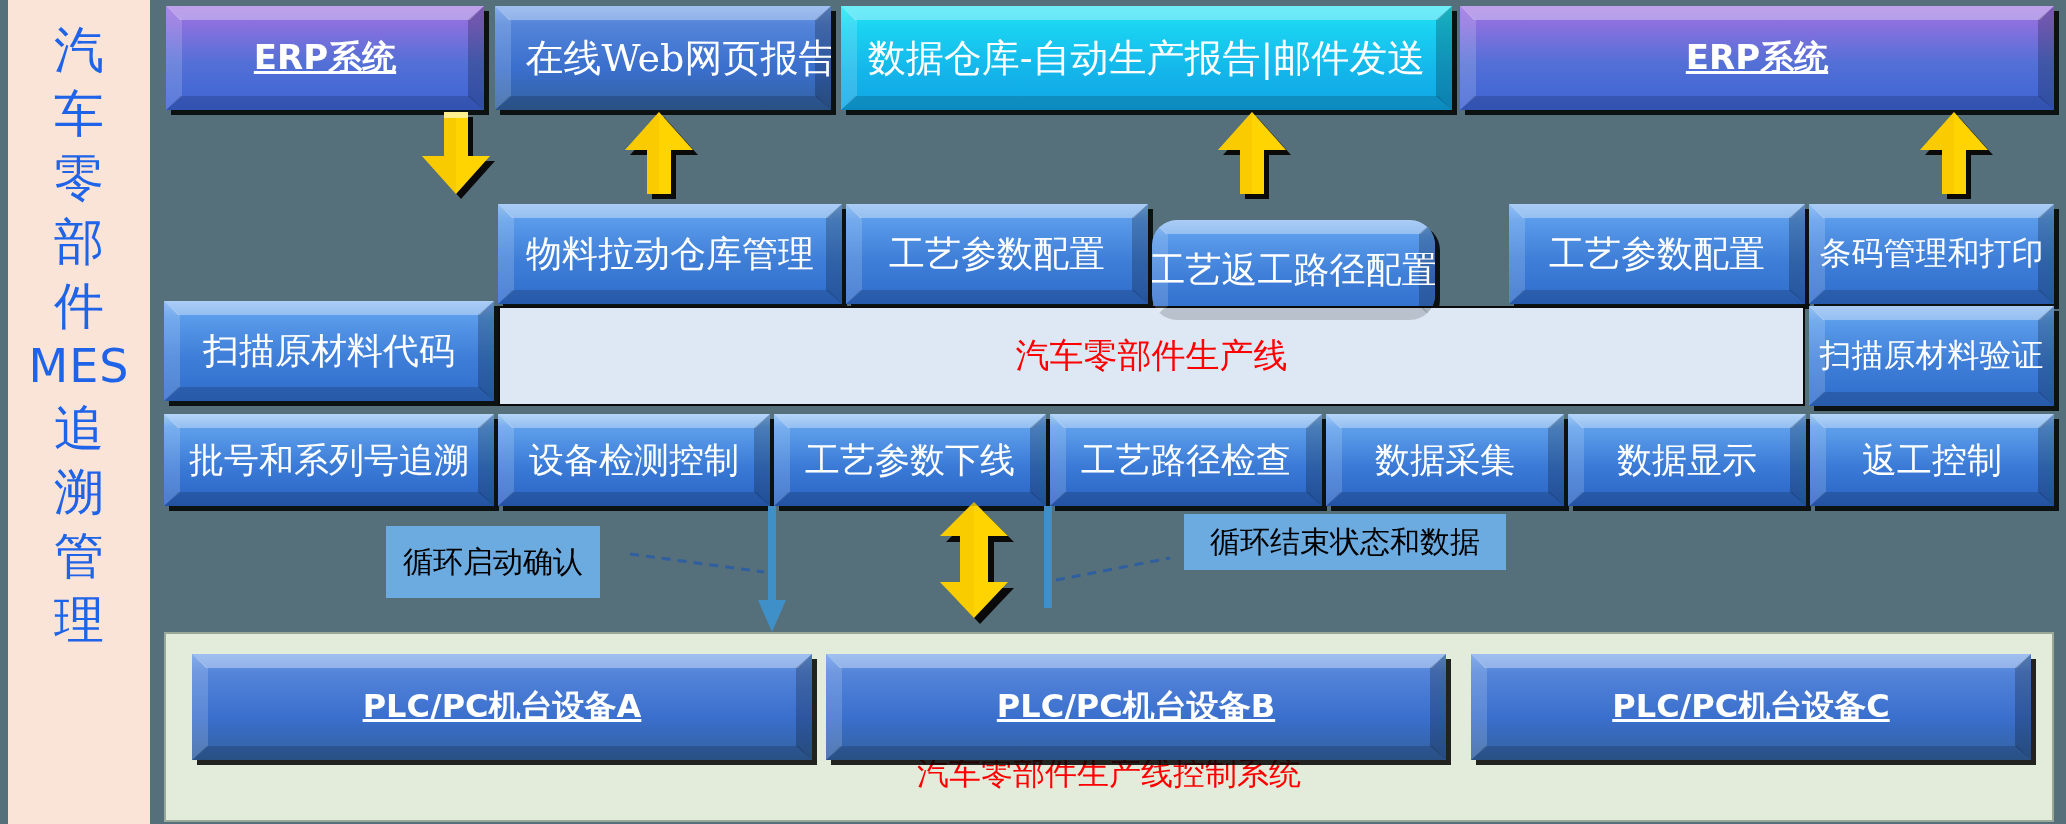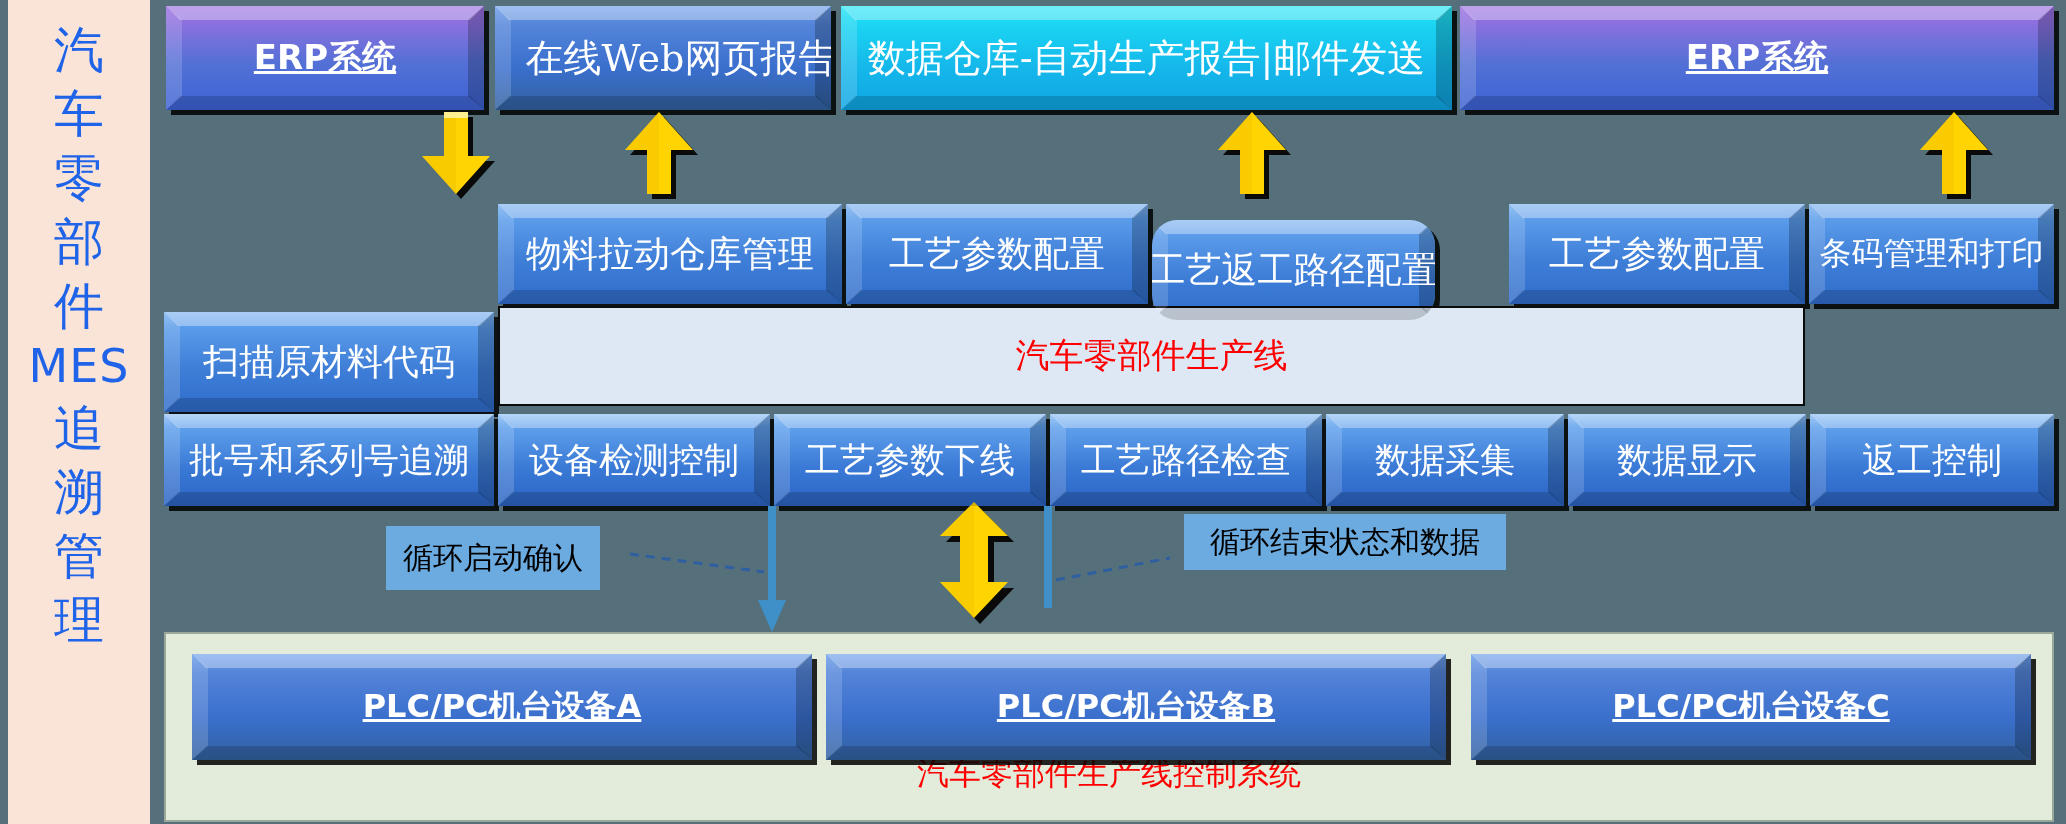--- a/index.html
+++ b/index.html
@@ -282,34 +282,43 @@
     <div class="box blue" style="left:1649px; top:204px; width:245px; height:100px;">
       <div class="bev">
           <i class="t"></i>
           <i class="b"></i>
           <i class="l"></i>
           <i class="r"></i>
         </div>
       <span class="lbl" style="font-size:32px;">条码管理和打印</span>
     </div>
 
-    <div class="box blue" style="left:4px; top:312px; width:330px; height:100px;">
+    <div class="box blue" style="left:4px; top:301px; width:330px; height:100px;">
       <div class="bev">
           <i class="t"></i>
           <i class="b"></i>
           <i class="l"></i>
           <i class="r"></i>
         </div>
       <span class="lbl" style="font-size:36px;">扫描原材料代码</span>
     </div>
 
     <div class="band" style="left:338px; top:306px; width:1307px; height:100px;">
       <span class="lbl">汽车零部件生产线</span>
     </div>
 
+    <div class="box blue" style="left:1649px; top:306px; width:245px; height:100px;">
+      <div class="bev">
+          <i class="t"></i>
+          <i class="b"></i>
+          <i class="l"></i>
+          <i class="r"></i>
+        </div>
+      <span class="lbl" style="font-size:32px;">扫描原材料验证</span>
+    </div>
 
     <div class="box blue2" style="left:4px; top:414px; width:330px; height:92px;">
       <div class="bev">
           <i class="t"></i>
           <i class="b"></i>
           <i class="l"></i>
           <i class="r"></i>
         </div>
       <span class="lbl" style="font-size:35px;">批号和系列号追溯</span>
     </div>
@@ -388,21 +397,21 @@
     <svg class="arrow" style="left:778px; top:502px;" width="84" height="132" viewBox="0 0 84 132">
       <g transform="translate(6,6)">
         <path d="M36 0 L70 34 L50 34 L50 80 L70 80 L36 116 L2 80 L22 80 L22 34 L2 34 Z" fill="#0a0a0a"></path>
       </g>
       <g>
         <path d="M36 0 L70 34 L50 34 L50 80 L70 80 L36 116 L2 80 L22 80 L22 34 L2 34 Z" fill="#ffd400"></path>
         <path d="M36 0 L36 116 L2 80 L22 80 L22 34 L2 34 Z" fill="#f0bf00" opacity="0.38"></path>
       </g>
     </svg>
 
-    <div class="note" style="left:226px; top:526px; width:214px; height:64px;font-family:Liberation Serif, serif;">
+    <div class="note" style="left:226px; top:526px; width:214px; height:72px;font-family:Liberation Serif, serif;">
       <span>循环启动确认</span>
     </div>
 
     <div class="note" style="left:1024px; top:514px; width:322px; height:56px;">
       <span>循环结束状态和数据</span>
     </div>
 
     <div class="ctrl" style="left:4px; top:632px; width:1890px; height:190px;">
       <div class="ctrl-caption" style="left:0; top:118px;">汽车零部件生产线控制系统</div>
     </div>

